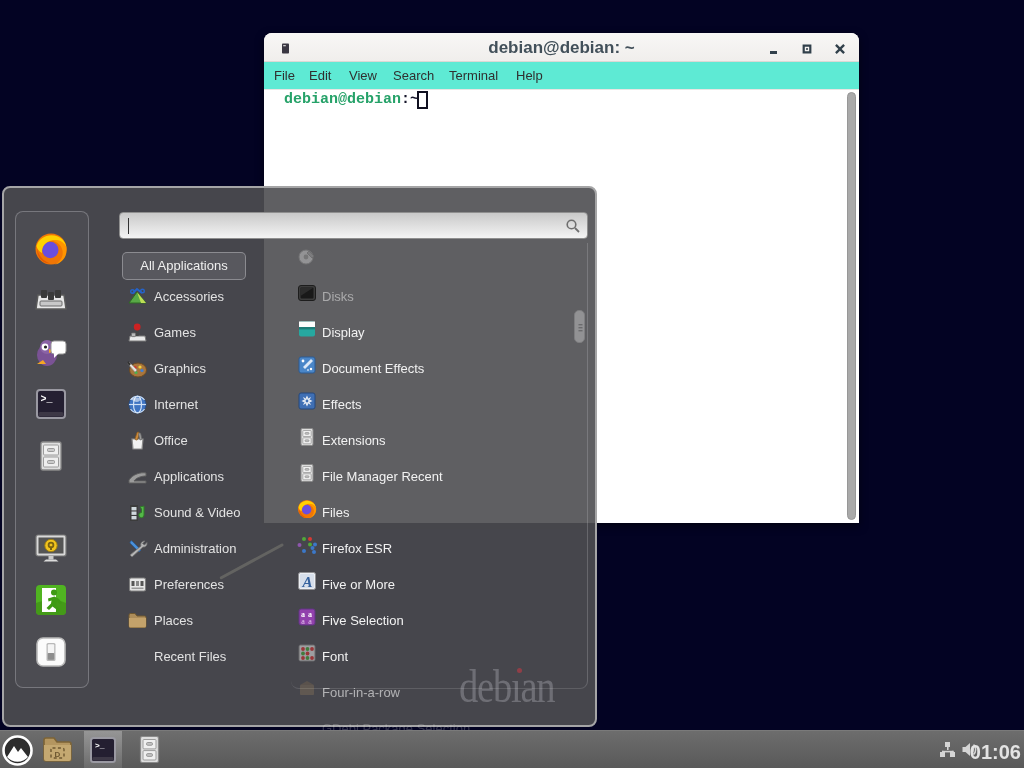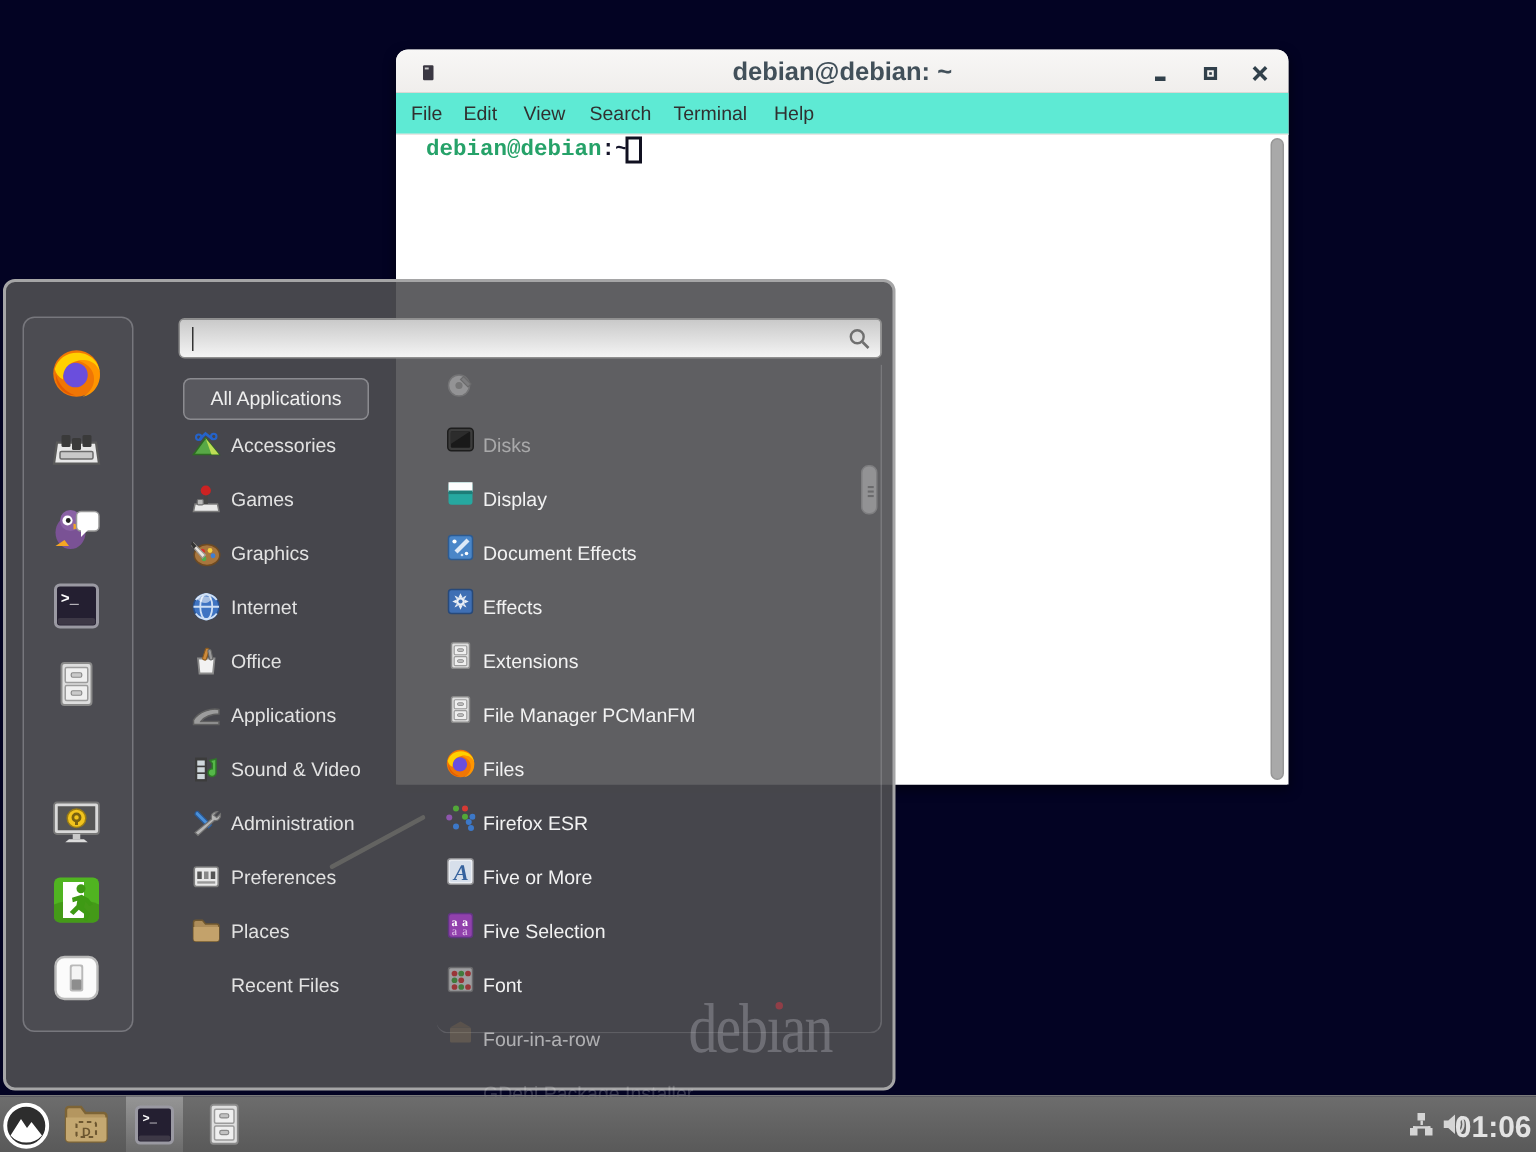--- a/index.html
+++ b/index.html
@@ -331,21 +331,21 @@
       <span class="at">Extensions</span>
     </div>
   <div class="app" style="top:231px">
       <svg class="ai" viewBox="0 0 20 20">
       <rect x="4" y="1.5" width="12" height="17" rx="1.4" fill="#dedede" stroke="#8a8a8a" stroke-width="1"></rect>
       <rect x="5.8" y="3.5" width="8.4" height="6" rx="0.8" fill="#efefef" stroke="#9c9c9c" stroke-width="0.8"></rect>
       <rect x="5.8" y="10.8" width="8.4" height="6" rx="0.8" fill="#efefef" stroke="#9c9c9c" stroke-width="0.8"></rect>
       <rect x="8" y="5.5" width="4" height="1.8" rx="0.8" fill="#c2c2c2" stroke="#8a8a8a" stroke-width="0.6"></rect>
       <rect x="8" y="12.8" width="4" height="1.8" rx="0.8" fill="#c2c2c2" stroke="#8a8a8a" stroke-width="0.6"></rect>
     </svg>
-      <span class="at">File Manager PCManFM</span>
+      <span class="at">File Manager Recent</span>
     </div>
   <div class="app" style="top:267px">
       <svg class="ai" viewBox="0 0 20 20">
       <rect x="4" y="1.5" width="12" height="17" rx="1.4" fill="#dedede" stroke="#8a8a8a" stroke-width="1"></rect>
       <rect x="5.8" y="3.5" width="8.4" height="6" rx="0.8" fill="#efefef" stroke="#9c9c9c" stroke-width="0.8"></rect>
       <rect x="5.8" y="10.8" width="8.4" height="6" rx="0.8" fill="#efefef" stroke="#9c9c9c" stroke-width="0.8"></rect>
       <rect x="8" y="5.5" width="4" height="1.8" rx="0.8" fill="#c2c2c2" stroke="#8a8a8a" stroke-width="0.6"></rect>
       <rect x="8" y="12.8" width="4" height="1.8" rx="0.8" fill="#c2c2c2" stroke="#8a8a8a" stroke-width="0.6"></rect>
     </svg>
       <span class="at">Files</span>
@@ -403,21 +403,21 @@
       <circle cx="10.5" cy="15" r="1.9" fill="#3f9c35"></circle>
         <circle cx="15" cy="15" r="1.9" fill="#cc2d2d"></circle>
     </svg>
       <span class="at">Four-in-a-row</span>
     </div>
   <div class="app" style="top:483px;opacity:0.20">
       <svg class="ai" viewBox="0 0 20 20">
       <rect x="3" y="6" width="14" height="10" rx="1" fill="#c8a366"></rect>
       <path d="M3 6 L10 2 L17 6" fill="#a9854d"></path>
     </svg>
-      <span class="at">GDebi Package Installer</span>
+      <span class="at">GDebi Package Selection</span>
     </div>
 
   <div id="scrollthumb">
     <svg width="11" height="33" viewBox="0 0 11 33">
       <g fill="#6b6b6d">
           <rect x="3.5" y="13" width="4" height="1.4"></rect>
           <rect x="3.5" y="16" width="4" height="1.4"></rect>
           <rect x="3.5" y="19" width="4" height="1.4"></rect>
         </g>
     </svg>

